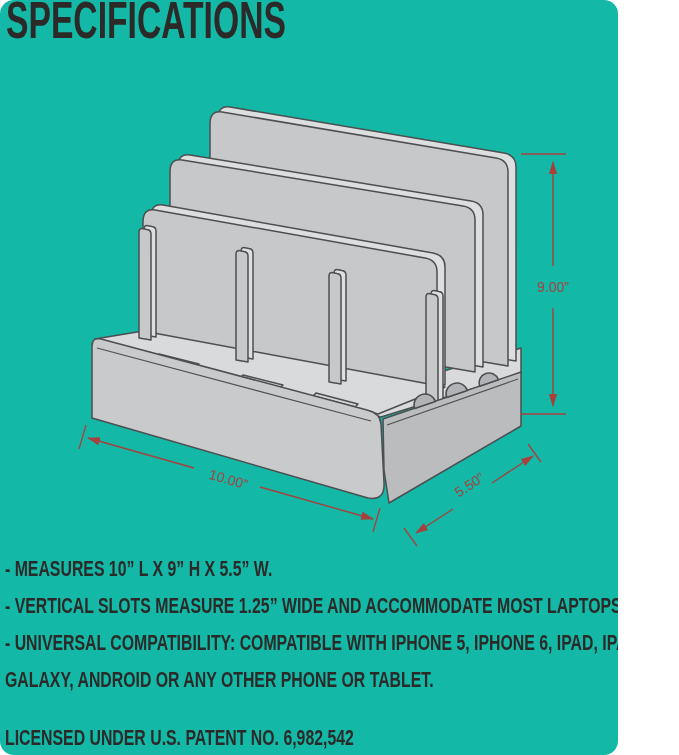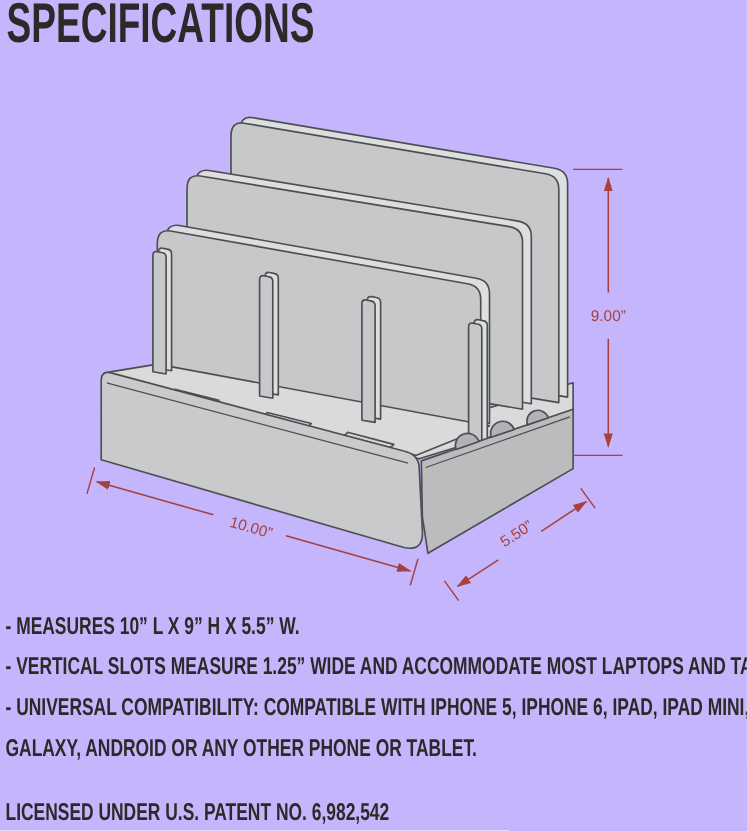--- a/index.html
+++ b/index.html
@@ -1,18 +1,18 @@
 <!DOCTYPE html>
 <html><head>
 <meta charset="utf-8">
 <style>
   html,body{margin:0;padding:0;background:#ffffff;}
   .page{
-    position:relative;width:679px;height:755px;background:#c4b5fd;overflow:hidden;
-    font-family:"Liberation Sans","DejaVu Sans",sans-serif;color:#2b2a29;
+    position:relative;width:618px;height:755px;background:#14b8a6;overflow:hidden;
+    font-family:"Liberation Sans","DejaVu Sans",sans-serif;color:#2b2a29;border-radius:14px;
   }
   .page-title{
     position:absolute;left:6px;top:-6px;margin:0;
     font-size:51px;font-weight:700;line-height:1.05;letter-spacing:0px;
     transform:scaleX(0.66);transform-origin:0 0;white-space:nowrap;color:#2b2a29;
   }
   .diagram-svg{position:absolute;left:0;top:0;width:679px;height:755px;}
   .spec-line{
     position:absolute;left:5px;margin:0;
     font-size:22px;font-weight:700;line-height:1;white-space:nowrap;

